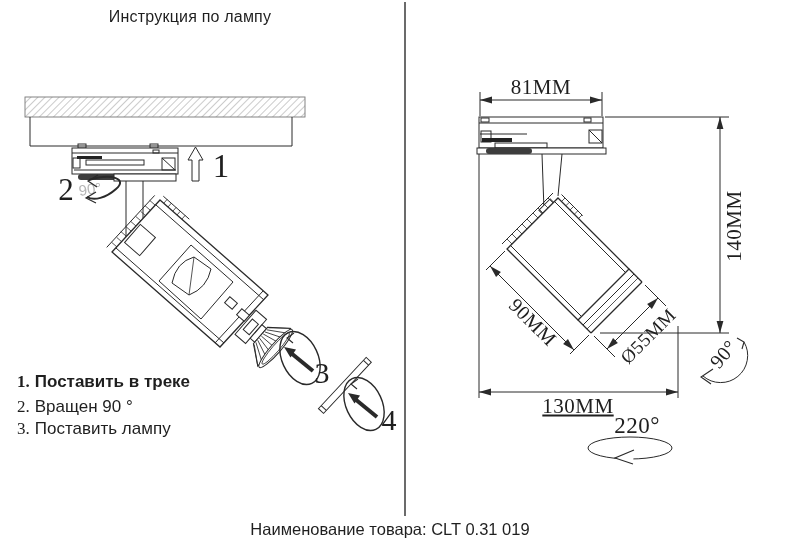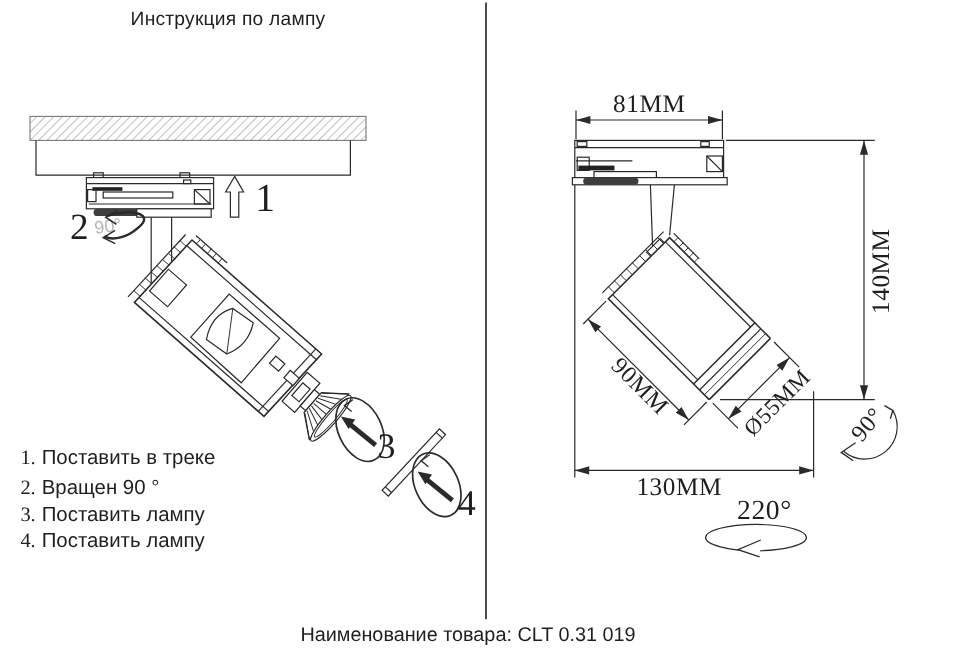--- a/index.html
+++ b/index.html
@@ -14,21 +14,21 @@
   .stepnum{font-family:"Liberation Serif",serif;}
   .muted{color:#b5b5b5;z-index:1;}
   .rot-90{transform:translate(-50%,-50%) rotate(-90deg);}
   .rot45{transform:translate(-50%,-50%) rotate(45deg);}
   .rot-45{transform:translate(-50%,-50%) rotate(-45deg);}
   .rot-50{transform:translate(-50%,-50%) rotate(-50deg);}
   .rot-8{transform:translate(-50%,-50%) rotate(-8deg);}
   ol.steps{position:absolute;left:17px;top:371px;margin:0;padding:0;
            list-style:none;z-index:3;}
   ol.steps li{font-size:17px;line-height:22px;}
-  ol.steps li:first-child{margin-bottom:3px;}
+  ol.steps li:first-child{margin-bottom:3px;font-weight:bold;}
   ol.steps .num{font-family:"Liberation Serif",serif;margin-right:5px;}
   .product{font-size:16.5px;}
 </style>
 </head>
 <body>
 
 <div class="stage">
 
   <div class="lbl muted rot-8" style="left:90px;top:189px;font-size:15px;">90°</div>
 
@@ -217,25 +217,24 @@
 
   <div class="lbl stepnum" style="left:221px;top:166px;font-size:33px;">1</div>
   <div class="lbl stepnum" style="left:66px;top:189px;font-size:31px;">2</div>
   <div class="lbl stepnum" style="left:322px;top:373px;font-size:30px;">3</div>
   <div class="lbl stepnum" style="left:389px;top:420px;font-size:30px;">4</div>
 
   <ol class="steps">
     <li><span class="num">1.</span><span>Поставить в треке</span></li>
     <li><span class="num">2.</span><span>Вращен 90 °</span></li>
     <li><span class="num">3.</span><span>Поставить лампу</span></li>
-    <li><span class="num">4.</span><span>Поставить лампу</span></li>
   </ol>
 
   <div class="lbl dim" style="left:541px;top:87px;text-align:center;">81MM</div>
   <div class="lbl dim rot-90" style="left:734px;top:226px;">140MM</div>
   <div class="lbl dim rot45" style="left:533px;top:322px;font-size:20px;">90MM</div>
   <div class="lbl dim rot-45" style="left:648px;top:336px;font-size:19px;">Ø55MM</div>
-  <div class="lbl dim" style="left:566px;top:406px;">130MM</div>
+  <div class="lbl dim" style="left:578px;top:406px;text-decoration:underline;">130MM</div>
   <div class="lbl dim rot-50" style="left:723px;top:354px;font-size:20px;">90°</div>
   <div class="lbl dim" style="left:637px;top:425px;font-size:23px;">220°</div>
 
   <div class="lbl product" style="left:390px;top:529px;">Наименование товара: CLT 0.31 019</div>
 </div>
 
 </body></html>

